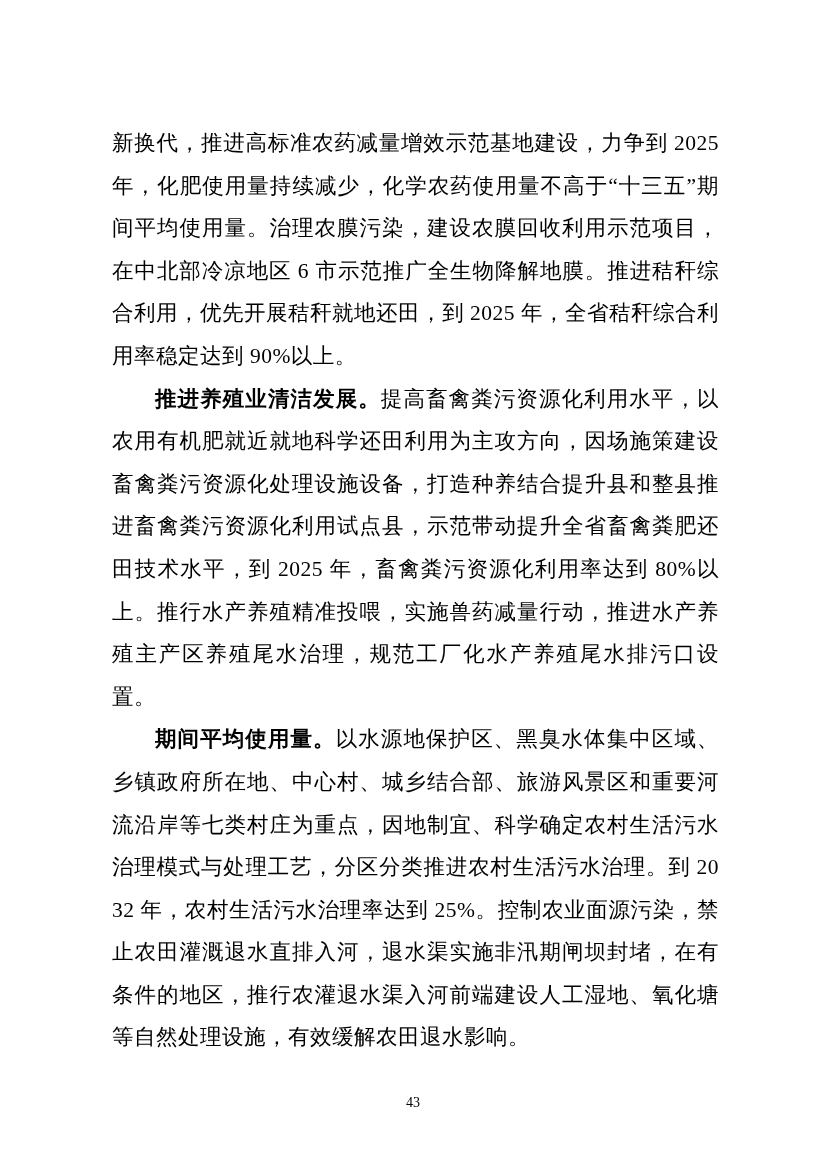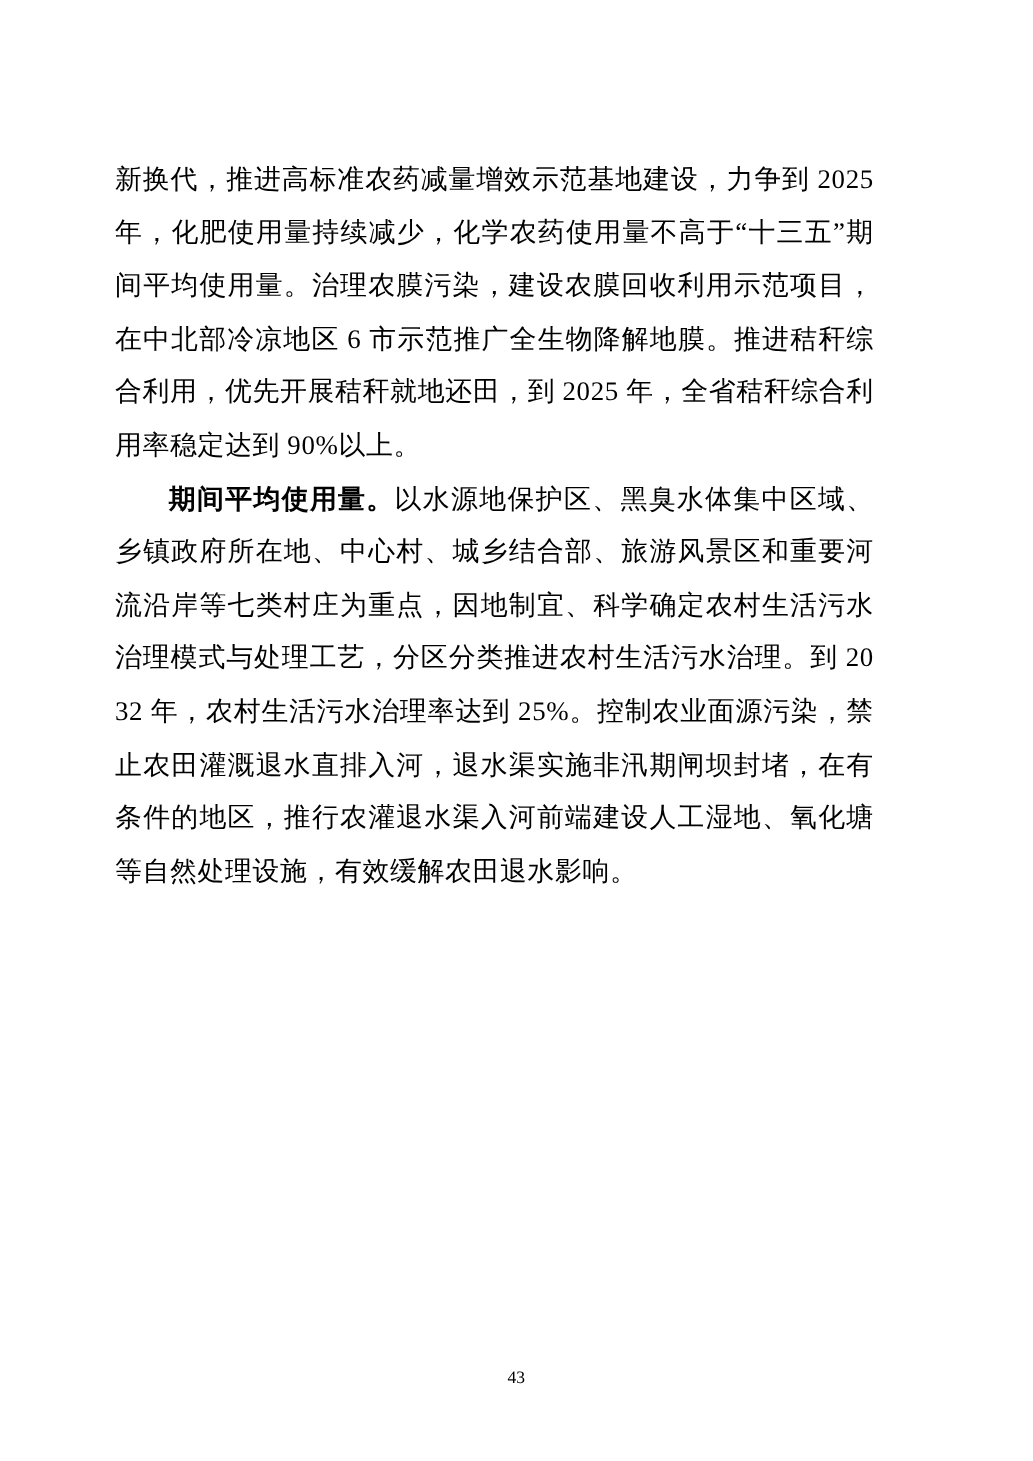--- a/index.html
+++ b/index.html
@@ -12,21 +12,21 @@
     width: 826px;
     height: 1169px;
     background: #ffffff;
     overflow: hidden;
     font-family: "Liberation Serif", "DejaVu Serif", serif;
     color: #000000;
   }
   .content {
     position: absolute;
     top: 122px;
-    left: 92px;
+    left: 112px;
     width: 607px;
   }
   .para {
     margin: 0;
     font-size: 21.5px;
     line-height: 42.6px;
     text-align: justify;
     letter-spacing: 0.5px;
     word-break: break-all;
   }
@@ -49,19 +49,20 @@
   }
 </style>
 </head>
 <body>
 
 <div class="page">
   <div class="content">
 
     <p class="para"><span>新换代，推进高标准农药减量增效示范基地建设，力争到 2025 年，化肥使用量持续减少，化学农药使用量不高于“十三五”期间平均使用量。治理农膜污染，建设农膜回收利用示范项目，在中北部冷凉地区 6 市示范推广全生物降解地膜。推进秸秆综合利用，优先开展秸秆就地还田，到 2025 年，全省秸秆综合利用率稳定达到 90%以上。</span></p>
 
+    <p class="para indent"><span class="lead">推进养殖业清洁发展。</span><span>提高畜禽粪污资源化利用水平，以农用有机肥就近就地科学还田利用为主攻方向，因场施策建设畜禽粪污资源化处理设施设备，打造种养结合提升县和整县推进畜禽粪污资源化利用试点县，示范带动提升全省畜禽粪肥还田技术水平，到 2025 年，畜禽粪污资源化利用率达到 80%以上。推行水产养殖精准投喂，实施兽药减量行动，推进水产养殖主产区养殖尾水治理，规范工厂化水产养殖尾水排污口设置。</span></p>
 
     <p class="para indent"><span class="lead">期间平均使用量。</span><span>以水源地保护区、黑臭水体集中区域、乡镇政府所在地、中心村、城乡结合部、旅游风景区和重要河流沿岸等七类村庄为重点，因地制宜、科学确定农村生活污水治理模式与处理工艺，分区分类推进农村生活污水治理。到 2032 年，农村生活污水治理率达到 25%。控制农业面源污染，禁止农田灌溉退水直排入河，退水渠实施非汛期闸坝封堵，在有条件的地区，推行农灌退水渠入河前端建设人工湿地、氧化塘等自然处理设施，有效缓解农田退水影响。</span></p>
 
   </div>
 
   <div class="page-number">43</div>
 </div>
 
 </body></html>

